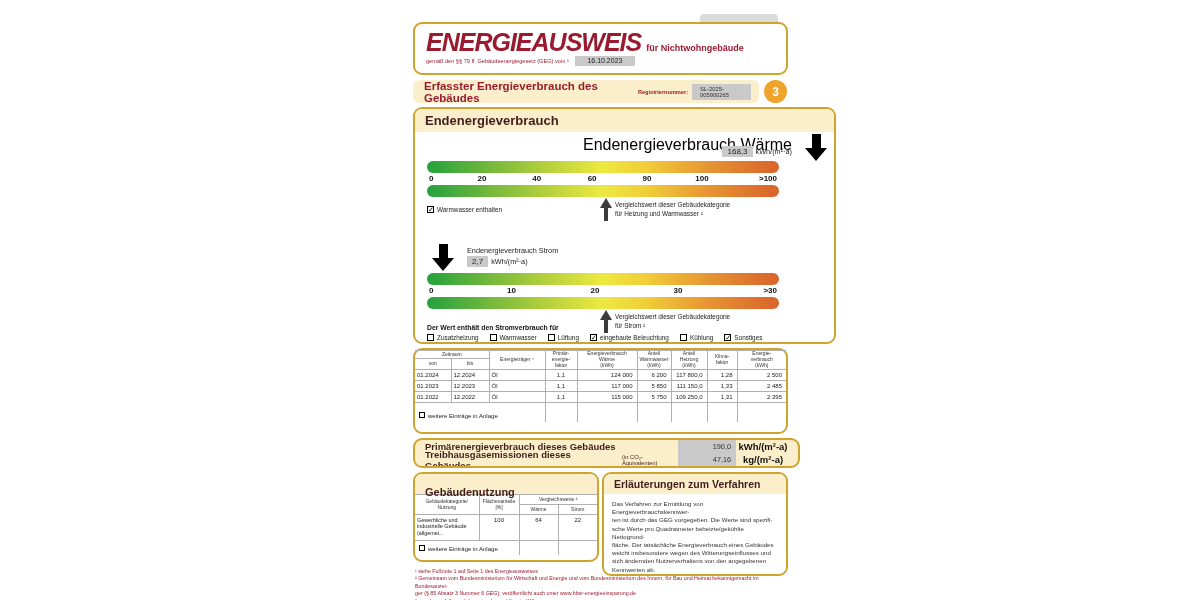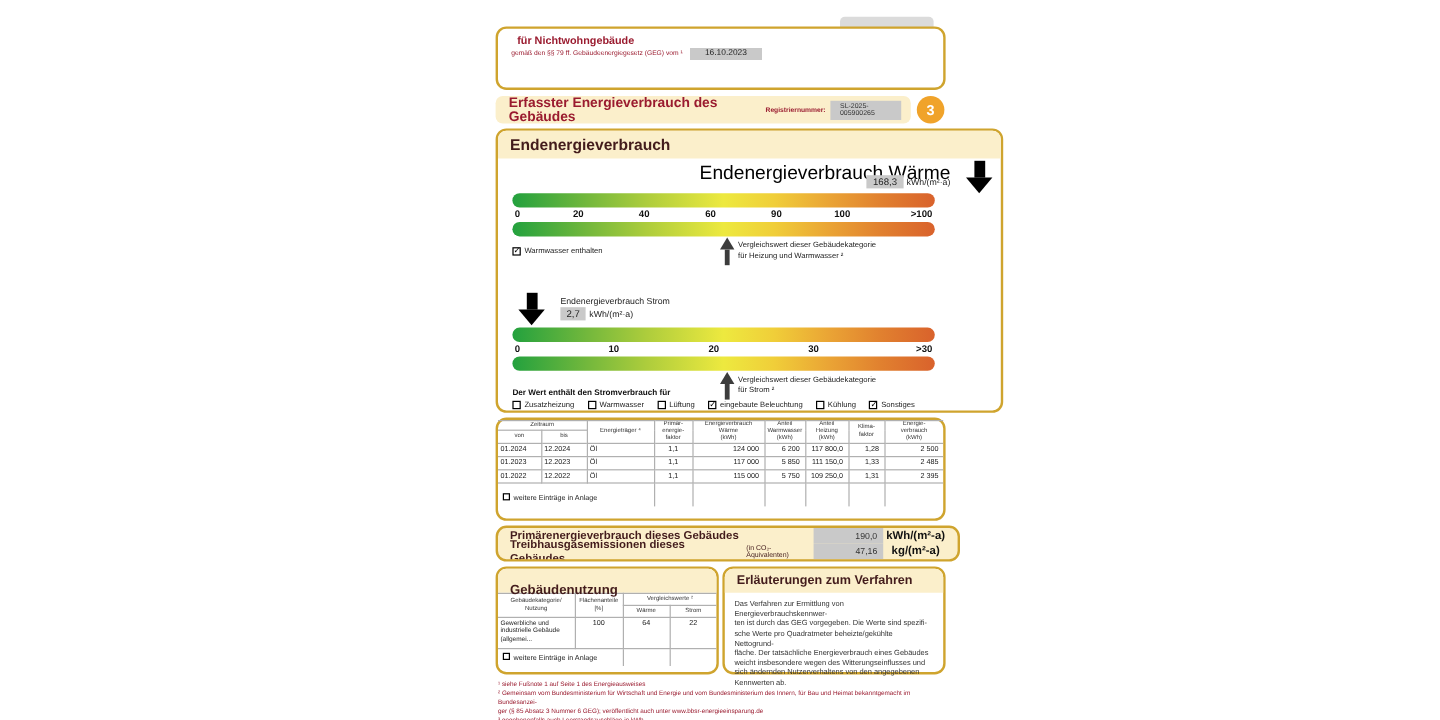--- a/index.html
+++ b/index.html
@@ -83,21 +83,21 @@
   .box-summary{top:424px;left:0;width:387px;height:30px;background:var(--cream);padding:0;overflow:hidden;}
   .sum-row{display:flex;align-items:center;height:13px;}
   .sum-label{font-size:9.5px;font-weight:bold;color:#431c1c;padding-left:10px;}
   .sum-suffix{font-size:5.8px;color:#431c1c;margin-left:3px;}
   .sum-val{margin-left:auto;width:58px;background:var(--fieldgray);font-size:7.3px;color:#333;text-align:right;padding-right:5px;height:100%;line-height:13px;}
   .sum-unit{width:62px;text-align:center;font-size:9.5px;font-weight:bold;color:#111;padding-right:8px;}
   
   .box-usage{top:458px;left:0;width:186px;height:90px;}
   .box-usage .box-band,.box-expl .box-band{height:20px;}
   .box-usage .sec-title{font-size:11px;color:#431c1c;margin-top:16px;}
-  .box-expl{top:458px;left:189px;width:186px;height:90px;}
+  .box-expl{top:458px;left:189px;width:186px;height:104px;}
   .box-expl .sec-title{font-size:10.5px;color:#431c1c;}
   .expl-body{font-size:6.2px;color:#333;line-height:1.32;padding:6px 8px 0 8px;white-space:pre-line;}
   table.ut{border-collapse:collapse;width:100%;table-layout:fixed;}
   table.ut td{border:1px solid var(--grid);padding:0 2px;overflow:hidden;}
   table.ut td:first-child{border-left:none;}
   table.ut td:last-child{border-right:none;}
   table.ut tr:last-child td{border-bottom:none;}
   .ut .cat{font-size:5.4px;color:#222;white-space:pre-line;line-height:1.2;vertical-align:top;padding-top:2px;}
   .ut .uv{font-size:6px;color:#222;text-align:center;vertical-align:top;padding-top:2px;}
   
@@ -106,20 +106,21 @@
 </style>
 </head>
 <body>
 
 <div class="doc">
 
   <div class="tab-gray"></div>
 
   <div class="gbox box-header">
     <div class="title-row">
+      <span class="main-title">ENERGIEAUSWEIS</span>
       <span class="sub-title">für Nichtwohngebäude</span>
     </div>
     <div class="law-row">
       <span class="law-text">gemäß den §§ 79 ff. Gebäudeenergiegesetz (GEG) vom ¹</span>
       <span class="date-box">16.10.2023</span>
     </div>
   </div>
 
   <div class="band-section">
     <span class="band-title sec-title">Erfasster Energieverbrauch des Gebäudes</span>

